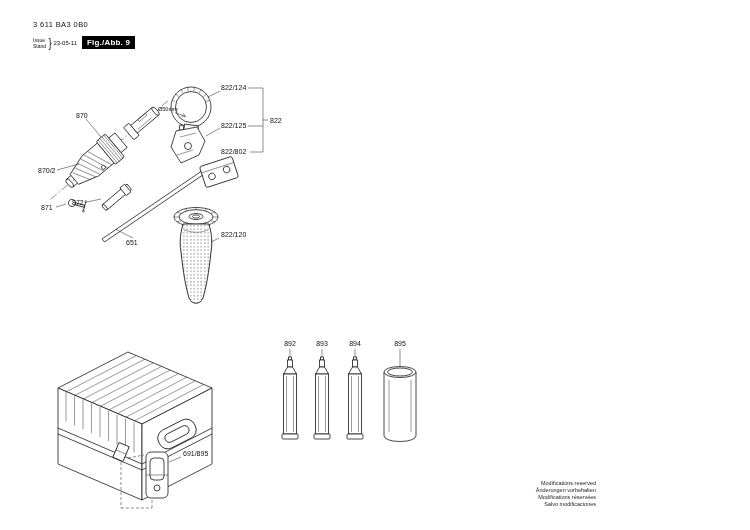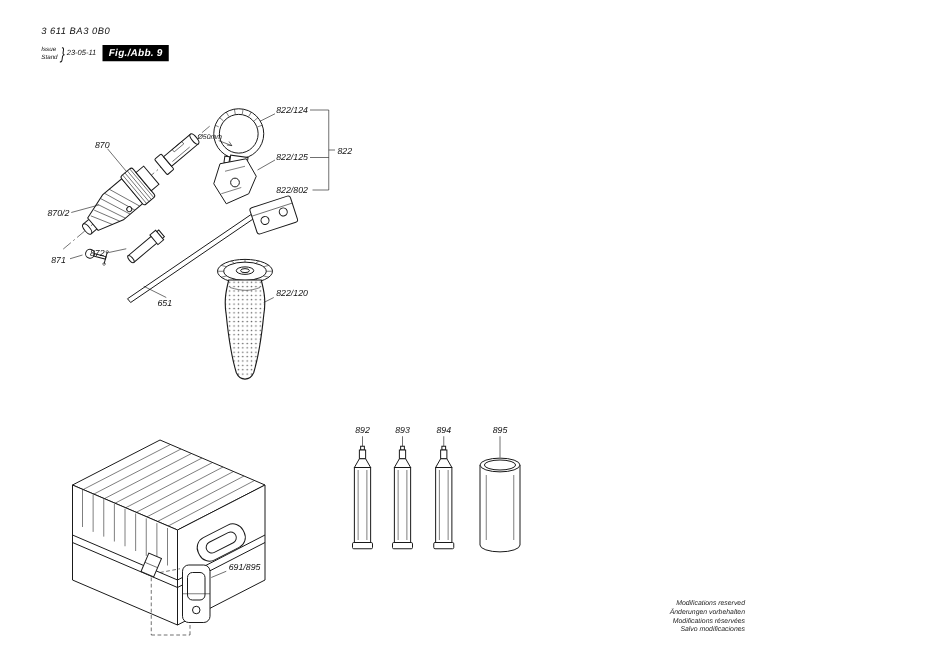--- a/index.html
+++ b/index.html
@@ -1,18 +1,18 @@
 <!DOCTYPE html>
 <html><head>
 <meta charset="utf-8">
 <style>
   html,body{margin:0;padding:0;background:#fff;}
   body{width:750px;height:530px;overflow:hidden;position:relative;
        font-family:"Liberation Sans",sans-serif;color:#111;}
-  .page{position:relative;width:616px;height:530px;background:#fff;font-style:italic;}
+  .page{position:relative;width:616px;height:530px;background:#fff;}
 
   
   .header{position:absolute;left:33px;top:20px;}
   .part-number{font-size:7.5px;letter-spacing:.4px;}
   .issue-row{display:flex;align-items:center;margin-top:7px;}
   .issue-stand{display:flex;flex-direction:column;font-size:5px;line-height:6px;}
   .brace{font-size:13px;font-weight:100;line-height:12px;margin:0 1px 0 2px;transform:scaleX(.75);}
   .date{font-size:6px;}
   .fig-badge{background:#000;color:#fff;font-size:8px;font-weight:bold;
              padding:2px 5px;margin-left:5px;letter-spacing:.2px;}

